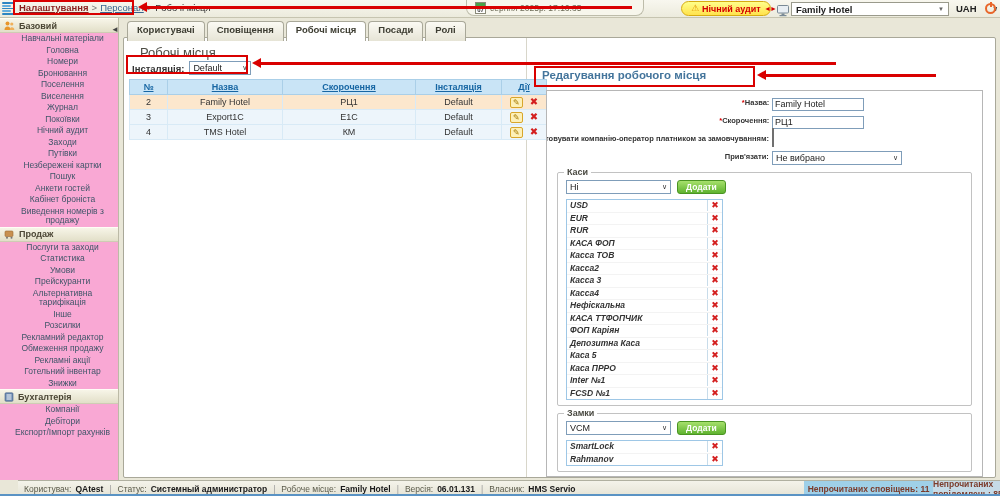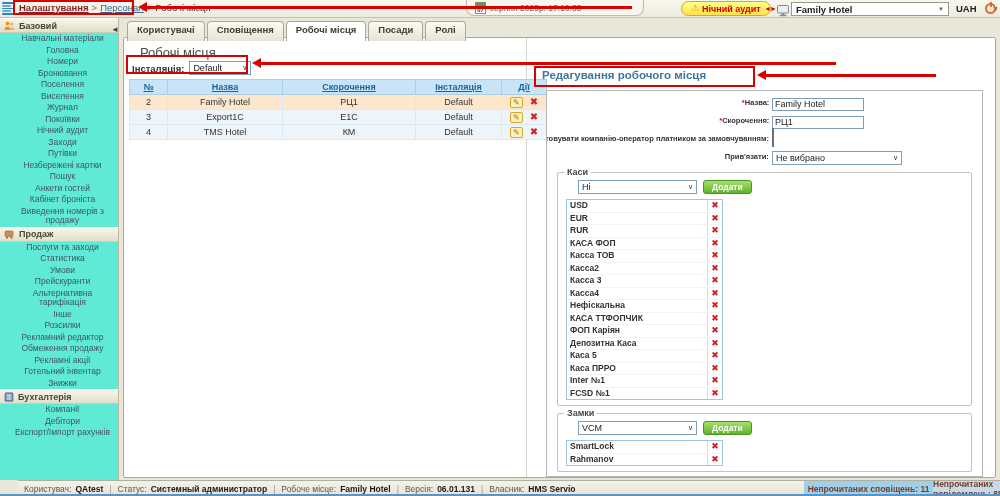--- a/index.html
+++ b/index.html
@@ -40,21 +40,21 @@
     padding:0 4px; font-size:9.5px; font-weight:bold; color:#222; cursor:pointer; }
   .hotelsel .sel-arrow { font-size:6px; color:#666; }
   .cursel { position:absolute; left:956px; top:3px; display:flex; align-items:center; gap:16px;
     font-size:9.5px; font-weight:bold; color:#222; cursor:pointer; }
   .cursel .chev { font-size:7px; color:#444; }
   .power { position:absolute; left:985px; top:3px; width:11px; height:11px;
     border:2px solid #e8662a; border-radius:50%; cursor:pointer; }
   .power::after { content:""; position:absolute; left:2.5px; top:-3px; width:2px; height:5px; background:#e8662a; }
   
   .sidebar { position:absolute; left:0; top:18px; width:119px; height:462px;
-    background:#5eead4; border-right:1px solid #bcbaa6; overflow:hidden; }
+    background:#f9a8d4; border-right:1px solid #bcbaa6; overflow:hidden; }
   .side-header { height:15px; padding:1px 3px 1px 4px; display:flex; align-items:center; gap:4px;
     background:linear-gradient(#f7f5e8,#e2dfc8); border-top:1px solid #fffef6; border-bottom:1px solid #cfccb4;
     font-size:9px; font-weight:bold; color:#4a4534; cursor:pointer; }
   .side-item { text-align:center; padding:1px 5px 1px 12px; font-size:8.5px; line-height:9.5px; color:#3f5568; cursor:pointer; }
   .collapse-arrow { position:absolute; left:111px; top:25px; font-size:8px; color:#444; z-index:4; cursor:pointer; }
   
   .tabstrip { position:absolute; left:127px; top:21px; display:flex; gap:2px; z-index:3; }
   .tab { padding:2px 9px 4px; font-size:9.5px; font-weight:bold; color:#3d3d32;
     background:linear-gradient(#fbfaf3,#e6e4d6); border:1px solid #a9a899; border-bottom:none;
     border-radius:4px 4px 0 0; cursor:pointer; white-space:nowrap; }
@@ -92,26 +92,26 @@
   .req { color:#d40000; }
   .tin { width:92px; height:13px; border:1px solid #7f9db9; font-size:9px; padding:0 2px;
     font-family:inherit; color:#222; }
   .cbx { width:11px; height:11px; border:1px solid #707070; background:#fff; cursor:pointer; }
   #bind-select { width:130px; }
   fieldset.fgroup { position:relative; margin:7px 10px 0; border:1px solid #c2c2c2; border-radius:2px;
     padding:7px 6px 5px 8px; }
   .fgroup .legend { position:absolute; top:-6px; left:6px; background:#fff; padding:0 3px;
     font-size:9px; font-weight:bold; color:#4a4a42; }
   .fs-controls { display:flex; align-items:center; gap:6px; margin-bottom:5px; }
-  .fs-sel { width:119px;margin-left:12px; }
+  .fs-sel { width:105px; }
   .btn-add { height:14px; padding:0 8px; background:linear-gradient(#a6e06c,#5fb32f);
     border:1px solid #4a9422; border-radius:3px; color:#fff; font-weight:bold; font-size:8.5px;
     line-height:11px; cursor:pointer; font-family:inherit; }
   .listbox { width:157px; border:1px solid #9ec7e6; background:#fff; }
-  .lb-row { display:flex; align-items:center; border-bottom:1px solid #f3f3f3; }
+  .lb-row { display:flex; align-items:center; border-bottom:1px solid #f3f3f3;font-style:italic; }
   .lb-row:last-child { border-bottom:none; }
   .lb-label { flex:1; font-size:8.5px; font-weight:bold; color:#333; padding:1px 3px; line-height:9.5px; white-space:nowrap; overflow:hidden; }
   .lb-x { width:15px; border-left:1px solid #c8dcea; color:#d42020; font-weight:bold; font-size:9px;
     text-align:center; line-height:11px; cursor:pointer; }
   
   .anno-box { position:absolute; border:2px solid #d90000; z-index:50; pointer-events:none; }
   #box-breadcrumb { left:13px; top:0; width:121px; height:15px; }
   #box-installation { left:126px; top:55px; width:122px; height:19px; }
   #box-editor-title { left:534px; top:66px; width:221px; height:21px; }
   .anno-arrow { position:absolute; height:3px; background:#d90000; z-index:50; pointer-events:none; }

